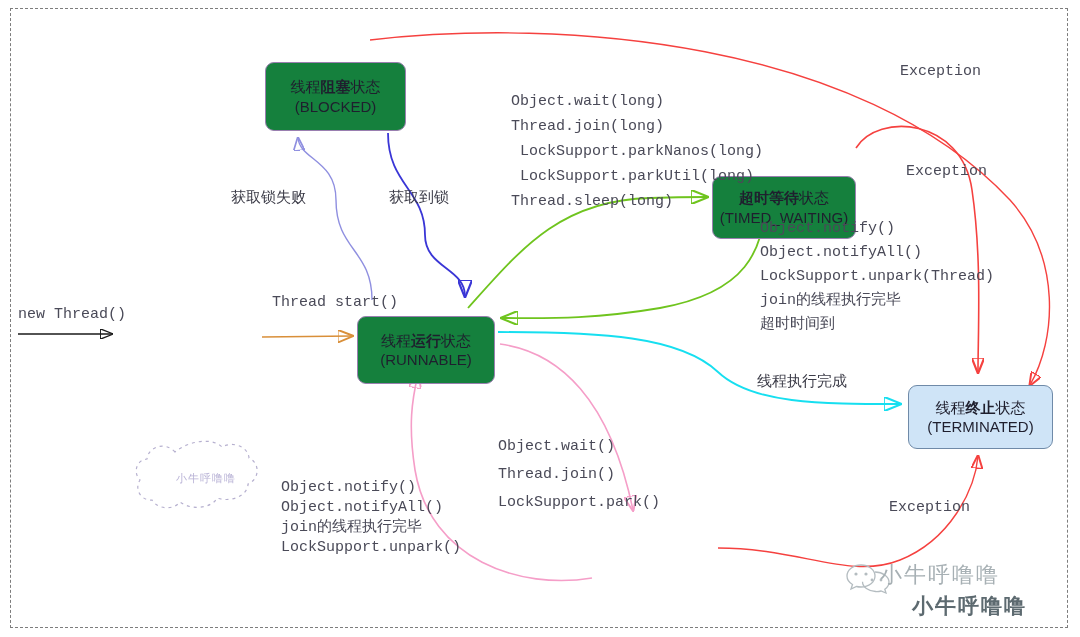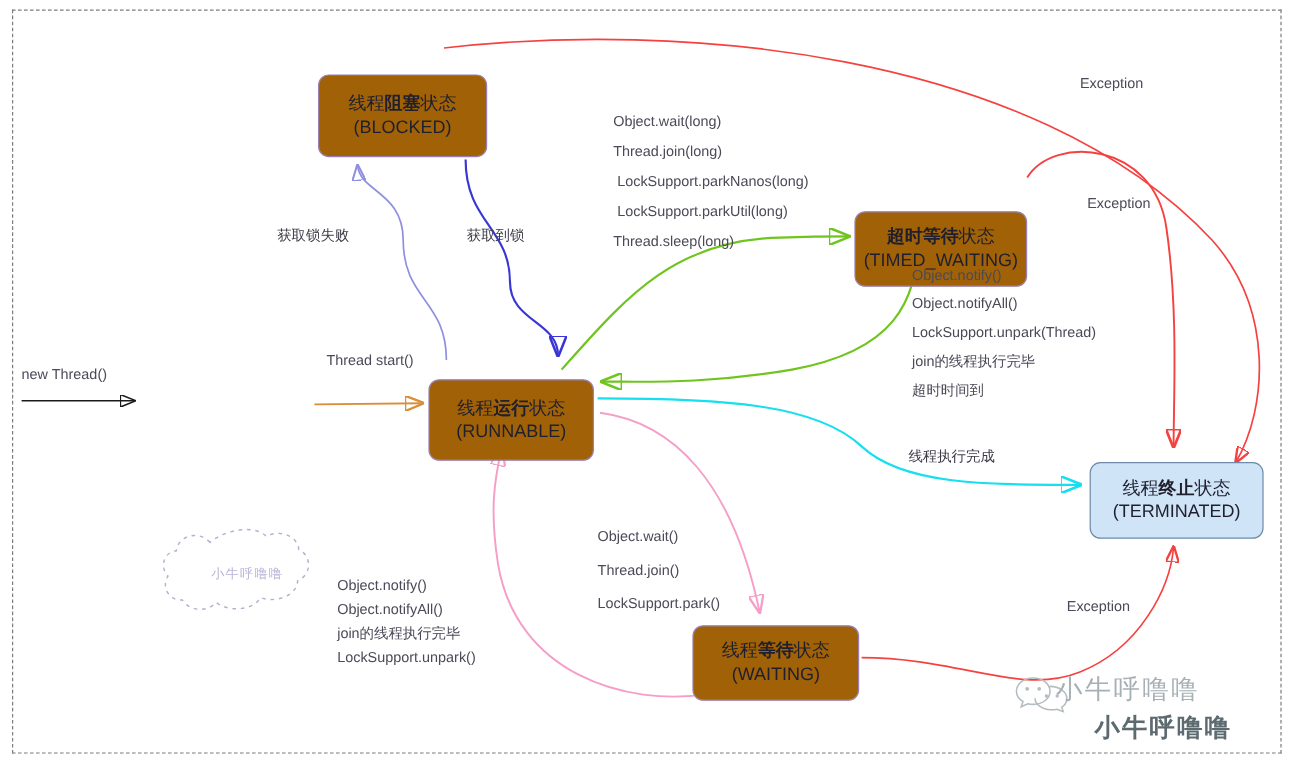--- a/index.html
+++ b/index.html
@@ -17,27 +17,28 @@
   .node{
     position:absolute;box-sizing:border-box;
     border-radius:9px;
     display:flex;flex-direction:column;align-items:center;justify-content:center;
     text-align:center;color:#1f1f2e;line-height:1.28;
   }
   .node .l1{font-size:15px;}
   .node .l2{font-size:15px;}
   .node b{font-weight:bold;}
 
-  .purple{background:#a16207;border:1.4px solid #9a7fb0;}
+  .purple{background:#15803d;border:1.4px solid #9a7fb0;}
   .green{background:#c4e08a;border:1.4px solid #6f7f52;}
   .blue{background:#cfe4f7;border:1.4px solid #6f8aa8;}
 
   .lbl{
-    position:absolute;color:#4a4a58;font-size:12px;line-height:1.55;
+    position:absolute;color:#4a4a58;font-size:15px;line-height:1.55;
     white-space:pre;
+    font-family:Liberation Mono, monospace;
   }
   .lbl.cn{color:#3c3c48;text-align:center;}
 
   .cloud-wm{
     position:absolute;left:147px;top:447px;width:118px;height:62px;
     color:#b9b3d6;font-size:11px;display:flex;align-items:center;justify-content:center;
     letter-spacing:1px;
   }
 
   .wm{position:absolute;color:#9aa3a8;}
@@ -143,24 +144,20 @@
   <div class="node purple" style="left:357px;top:300px;width:138px;height:68px;margin-top:16px;">
     <div class="l1"><span>线程</span><b>运行</b><span>状态</span></div>
     <div class="l2">(RUNNABLE)</div>
   </div>
 
   <div class="node blue" style="left:908px;top:385px;width:145px;height:64px;">
     <div class="l1"><span>线程</span><b>终止</b><span>状态</span></div>
     <div class="l2">(TERMINATED)</div>
   </div>
 
-  <div class="node purple" style="left:577px;top:521px;width:139px;height:63px;">
-    <div class="l1"><span>线程</span><b>等待</b><span>状态</span></div>
-    <div class="l2">(WAITING)</div>
-  </div>
 
   <div class="lbl" style="left:18px;top:303px;">new Thread()</div>
 
   <div class="lbl" style="left:272px;top:291px;">Thread start()</div>
 
   <div class="lbl cn" style="left:231px;top:187px;">获取锁失败</div>
 
   <div class="lbl cn" style="left:389px;top:187px;">获取到锁</div>
 
   <div class="lbl" style="left:511px;top:89px;line-height:25px;">Object.wait(long)

